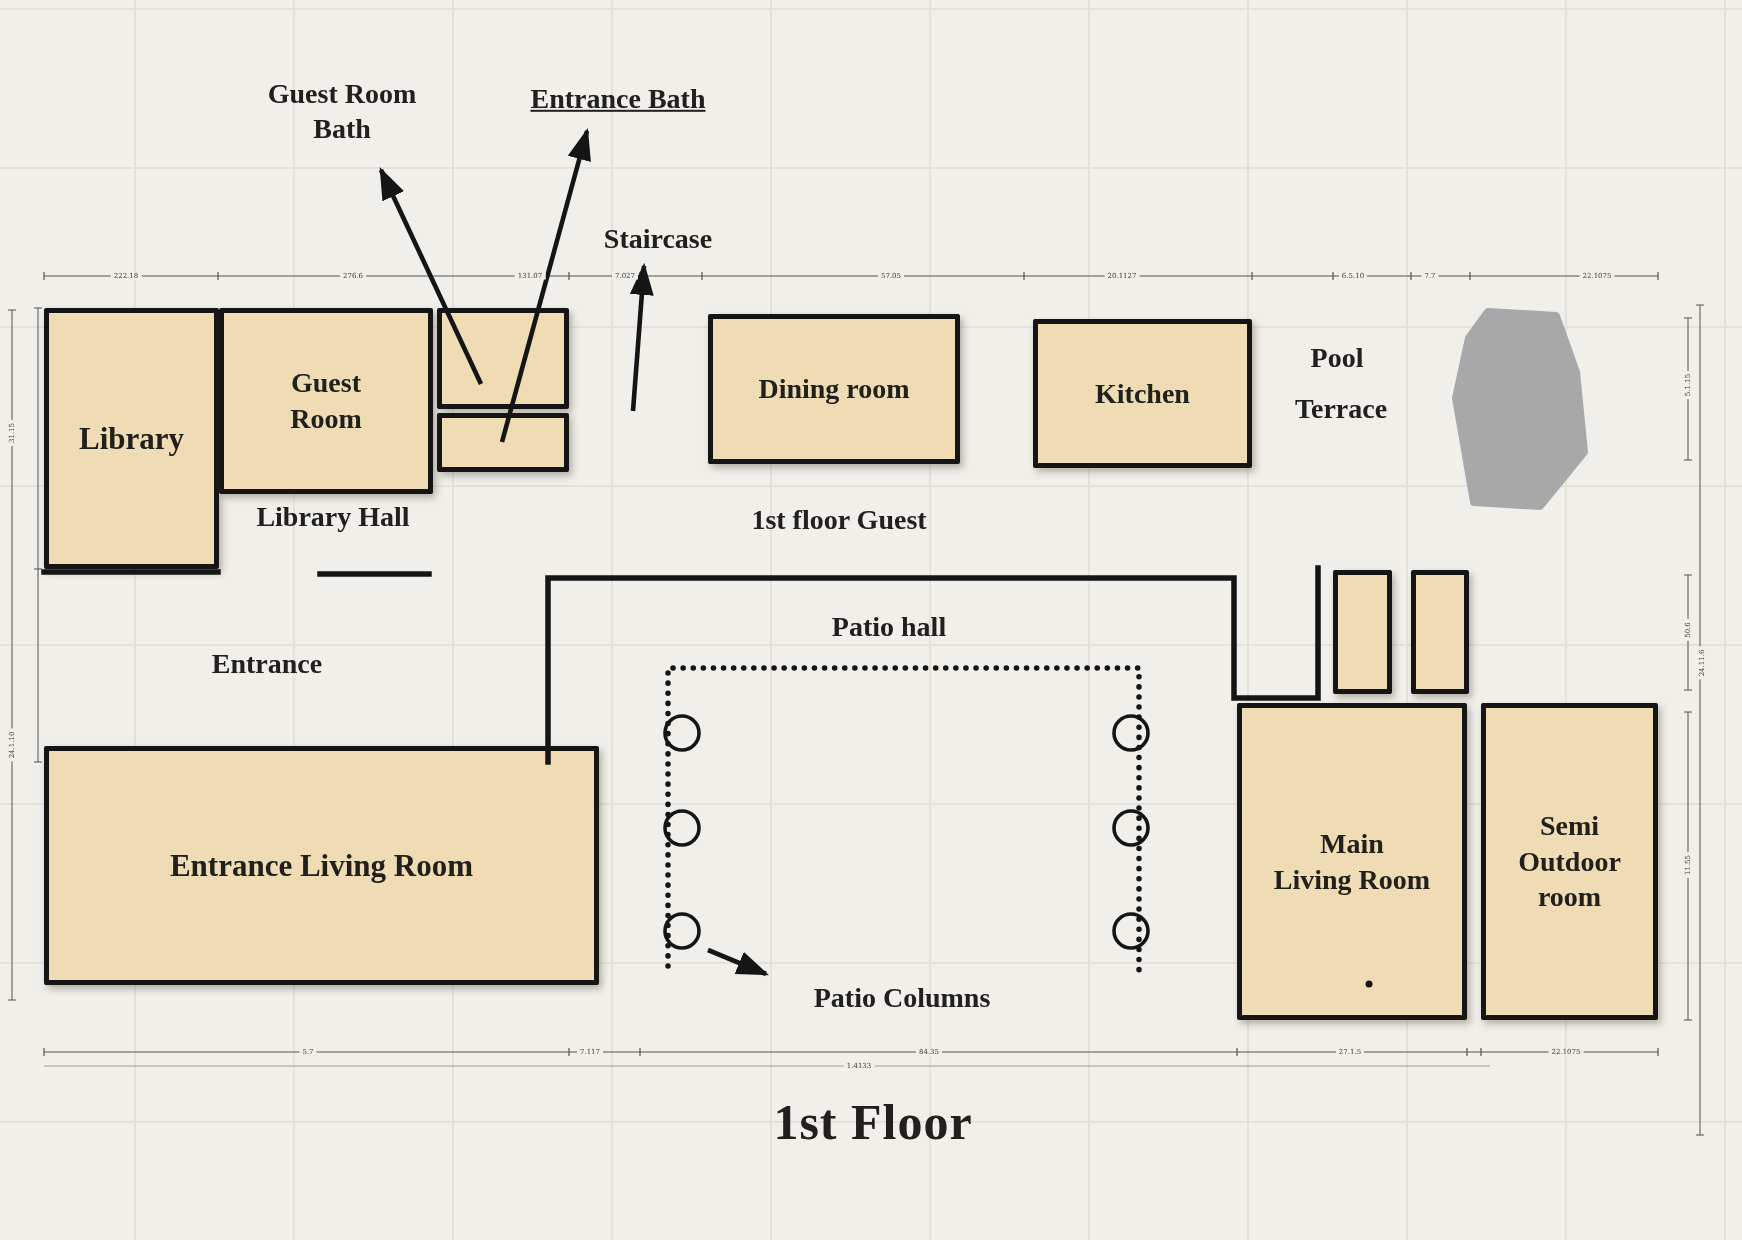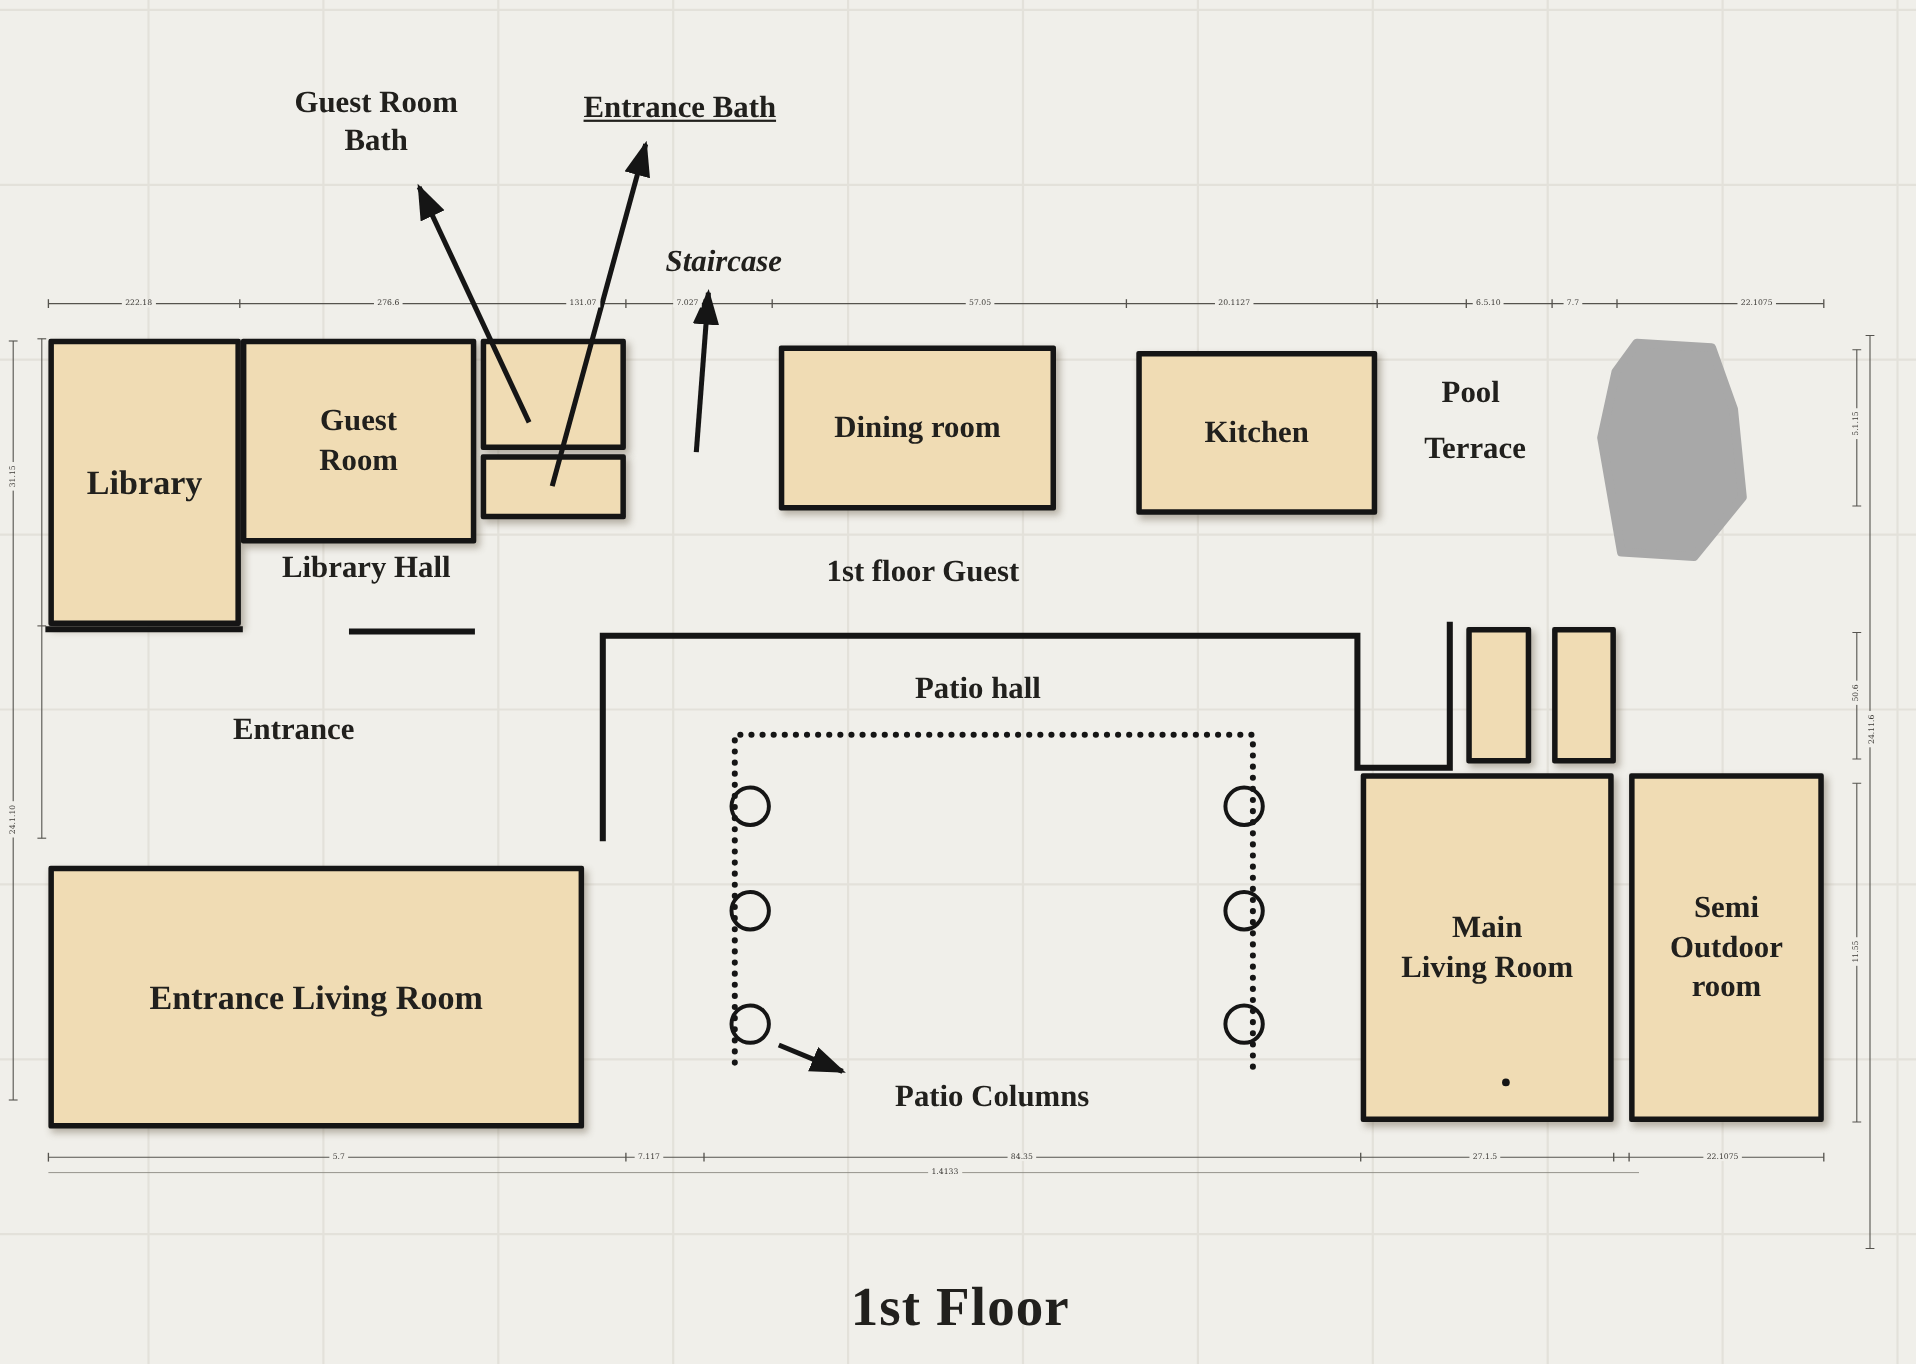--- a/index.html
+++ b/index.html
@@ -132,21 +132,21 @@
     <span class="lbl">Main</span>
     <span class="lbl">Living Room</span>
   </div>
 
   <div class="room" style="left:1481px;top:703px;width:177px;height:317px;">
     <span class="lbl">Semi</span>
     <span class="lbl">Outdoor</span>
     <span class="lbl">room</span>
   </div>
 
-  <div class="room" style="left:44px;top:787px;width:487px;height:239px;">
+  <div class="room" style="left:44px;top:746px;width:555px;height:239px;">
     <span class="lbl" style="font-size:31px;">Entrance Living Room</span>
   </div>
 
   <svg width="1742" height="1240">
     <defs>
       <marker id="ah" orient="auto" markerWidth="8" markerHeight="7" refX="6.3" refY="2.6">
         <path d="M0,0 L7,2.6 L0,5.2 z" fill="#151515"></path>
       </marker>
     </defs>
 
@@ -180,24 +180,24 @@
   <div class="txt hall" style="left:333px;top:517px;">Library Hall</div>
   <div class="txt hall" style="left:839px;top:520px;">1st floor Guest</div>
   <div class="txt hall" style="left:889px;top:627px;">Patio hall</div>
   <div class="txt hall" style="left:267px;top:664px;">Entrance</div>
   <div class="txt hall" style="left:1337px;top:358px;">Pool</div>
   <div class="txt hall" style="left:1341px;top:409px;">Terrace</div>
 
   <div class="txt callout" style="left:342px;top:94px;">Guest Room</div>
   <div class="txt callout" style="left:342px;top:129px;">Bath</div>
   <div class="txt callout" style="left:618px;top:99px;text-decoration:underline;">Entrance Bath</div>
-  <div class="txt callout" style="left:658px;top:239px;font-style:italic;">Staircase</div>
+  <div class="txt callout" style="left:658px;top:239px;">Staircase</div>
   <div class="txt callout" style="left:902px;top:998px;">Patio Columns</div>
 
-  <div class="txt title" style="left:873px;top:1188px;">1st Floor</div>
+  <div class="txt title" style="left:873px;top:1122px;">1st Floor</div>
 
   <span class="dim" style="left:126px;top:276px;">222.18</span>
   <span class="dim" style="left:353px;top:276px;">276.6</span>
   <span class="dim" style="left:530px;top:276px;">131.07</span>
   <span class="dim" style="left:625px;top:276px;">7.027</span>
   <span class="dim" style="left:891px;top:276px;">57.05</span>
   <span class="dim" style="left:1122px;top:276px;">20.1127</span>
   <span class="dim" style="left:1353px;top:276px;">6.5.10</span>
   <span class="dim" style="left:1430px;top:276px;">7.7</span>
   <span class="dim" style="left:1597px;top:276px;">22.1075</span>

